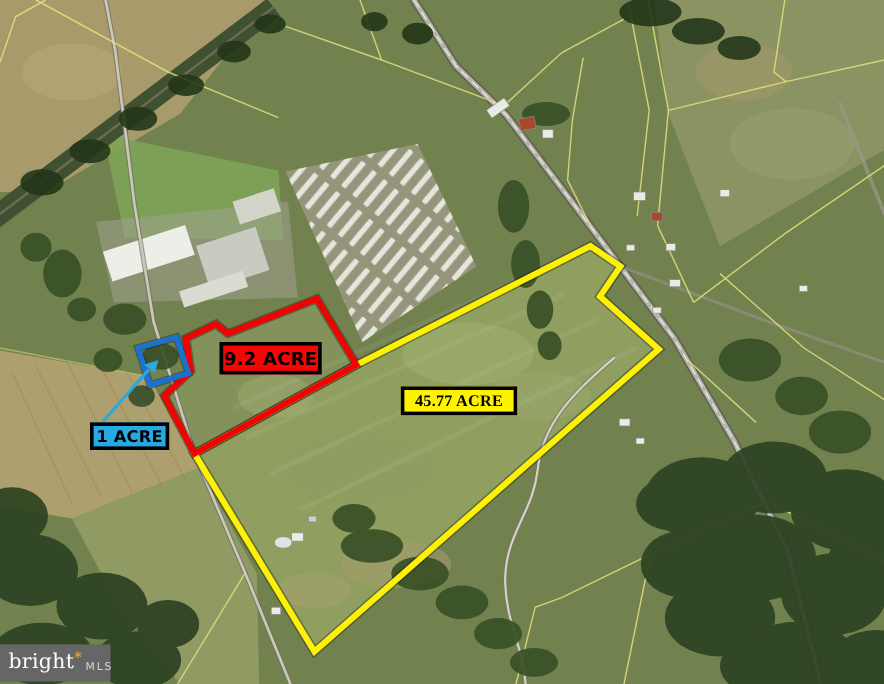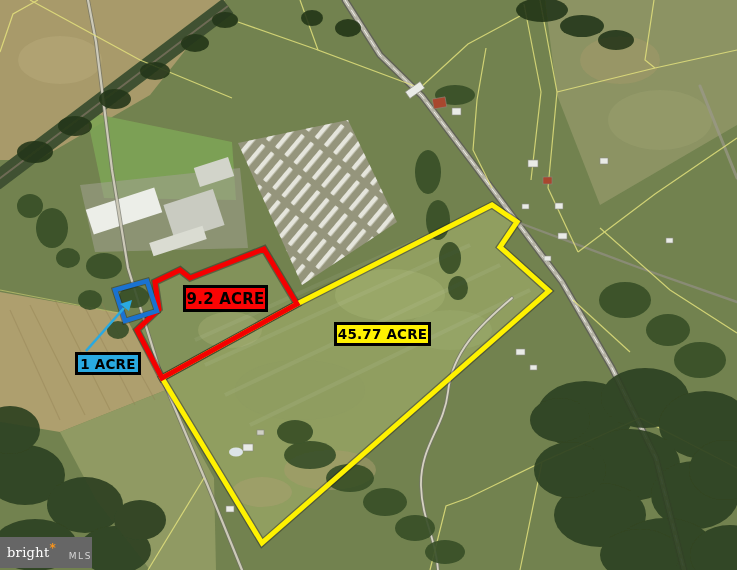--- a/index.html
+++ b/index.html
@@ -6,30 +6,30 @@
   .stage{
     position:relative;width:737px;height:570px;overflow:hidden;
     background:#72824f;font-family:"DejaVu Sans","Liberation Sans",sans-serif;
   }
   .stage svg{position:absolute;left:0;top:0;display:block;}
   .acreage-label{
     position:absolute;display:flex;align-items:center;justify-content:center;
     border:3px solid #000;font-weight:bold;color:#000;white-space:nowrap;
     box-sizing:border-box;letter-spacing:0.2px;
   }
-  .label-large{left:334px;top:322px;width:97px;height:24px;font-size:13.5px;}
+  .label-large{left:334px;top:322px;width:97px;height:24px;font-size:13.5px;font-family:Liberation Serif, serif;}
   .label-medium{left:183px;top:285px;width:85px;height:27px;font-size:15px;}
   .label-small{left:47px;top:352px;width:66px;height:23px;font-size:13.5px;}
   .watermark{
     position:absolute;left:0;top:537px;width:92px;height:31px;
     display:flex;align-items:center;padding-left:7px;box-sizing:border-box;
   }
-  .wm-brand{font-family:"DejaVu Serif","Liberation Serif",serif;font-size:13px;letter-spacing:0.3px;line-height:1;text-align:center;}
+  .wm-brand{font-family:"DejaVu Serif","Liberation Serif",serif;font-size:17px;letter-spacing:0.3px;line-height:1;text-align:center;}
   .wm-star{font-size:12px;font-weight:bold;line-height:1;transform:translateY(-5px);}
-  .wm-suffix{font-size:9px;letter-spacing:1.6px;margin-left:13px;align-self:flex-end;margin-bottom:7px;line-height:1;}
+  .wm-suffix{font-size:9px;letter-spacing:1.6px;margin-left:3px;align-self:flex-end;margin-bottom:7px;line-height:1;}
 </style>
 </head>
 <body>
 
 <div class="stage">
 
   <svg width="737" height="570" viewBox="0 0 737 570">
     <defs>
       <pattern id="trailers" width="33" height="12" patternUnits="userSpaceOnUse" patternTransform="rotate(-50 316 202)">
         <rect x="2" y="3" width="27" height="4.6" rx="1" fill="#e9e9e1"></rect>

